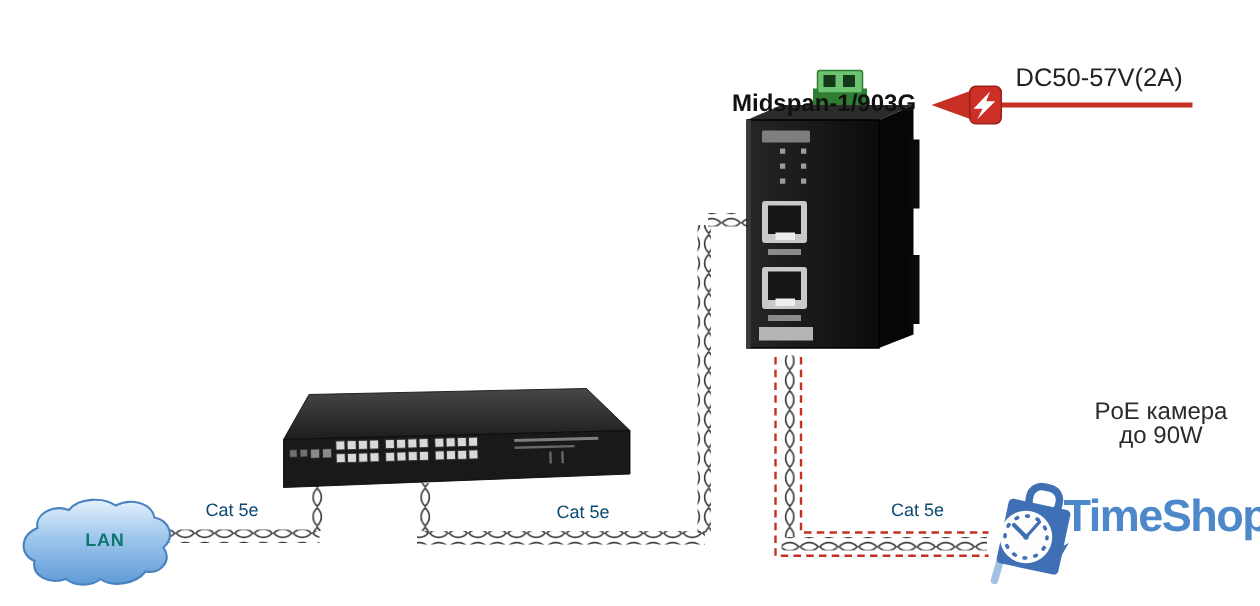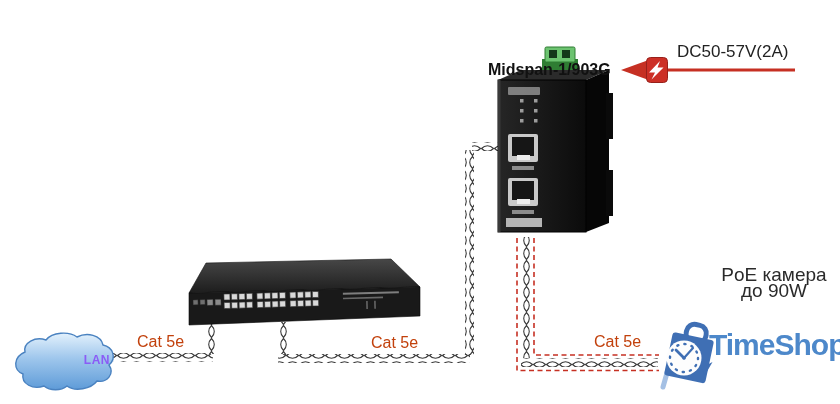--- a/index.html
+++ b/index.html
@@ -5,28 +5,28 @@
   html,body{margin:0;padding:0;background:#fff;}
   #stage{
     position:relative;width:840px;height:404px;background:#ffffff;
     font-family:"Liberation Sans", sans-serif;overflow:hidden;
   }
   #stage svg{position:absolute;left:0;top:0;}
   .lbl{position:absolute;color:#1d1d1d;white-space:nowrap;}
   .midspan-title{left:488px;top:28px;font-size:16px;font-weight:bold;color:#111;margin-top:33px;}
   .dc-label{left:677px;top:42px;font-size:17px;color:#222;}
   .switch-label{left:258px;top:234px;font-size:16px;color:#2a2a2a;}
-  .cat{font-size:16px;color:#c2410c;}
+  .cat{font-size:12px;color:#0c4a6e;}
   .cat1{left:137px;top:333px;}
   .cat2{left:371px;top:334px;}
   .cat3{left:594px;top:333px;}
-  .poe-label{left:716px;top:267px;width:116px;text-align:center;font-size:19px;
+  .poe-label{left:716px;top:267px;width:116px;text-align:center;font-size:16px;
     line-height:16px;color:#2a2a2a;white-space:normal;}
-  .lan-label{left:30px;top:353px;width:80px;text-align:right;font-size:12px;
-    font-weight:bold;color:#8b5cf6;letter-spacing:.5px;}
+  .lan-label{left:30px;top:353px;width:80px;text-align:center;font-size:12px;
+    font-weight:bold;color:#0f766e;letter-spacing:.5px;}
   .timeshop-text{left:709px;top:328px;font-size:30px;font-weight:bold;
     color:#4d88ca;letter-spacing:-1px;}
 </style>
 </head>
 <body>
 
 <div id="stage">
 
   <svg width="840" height="404" viewBox="0 0 840 404">
     <defs>

